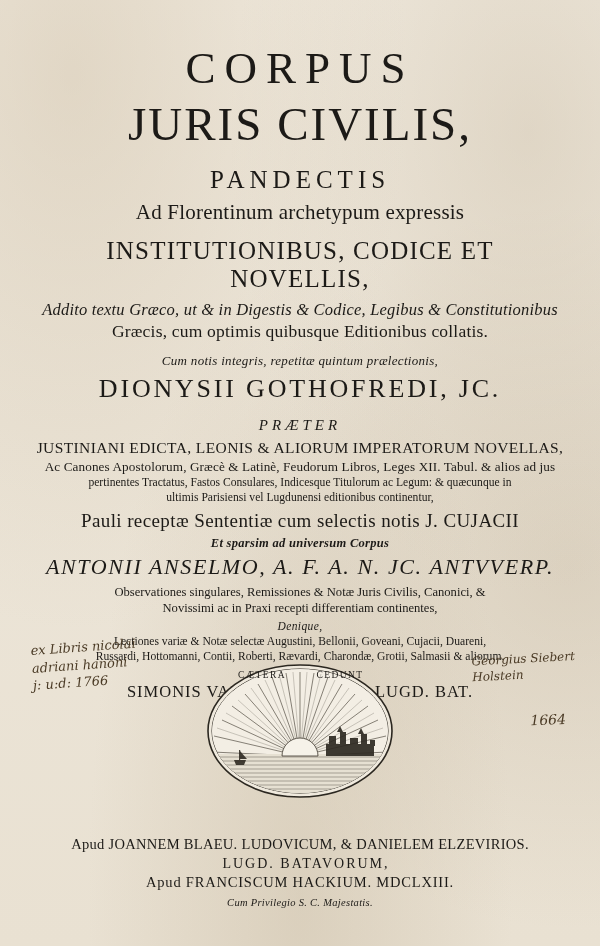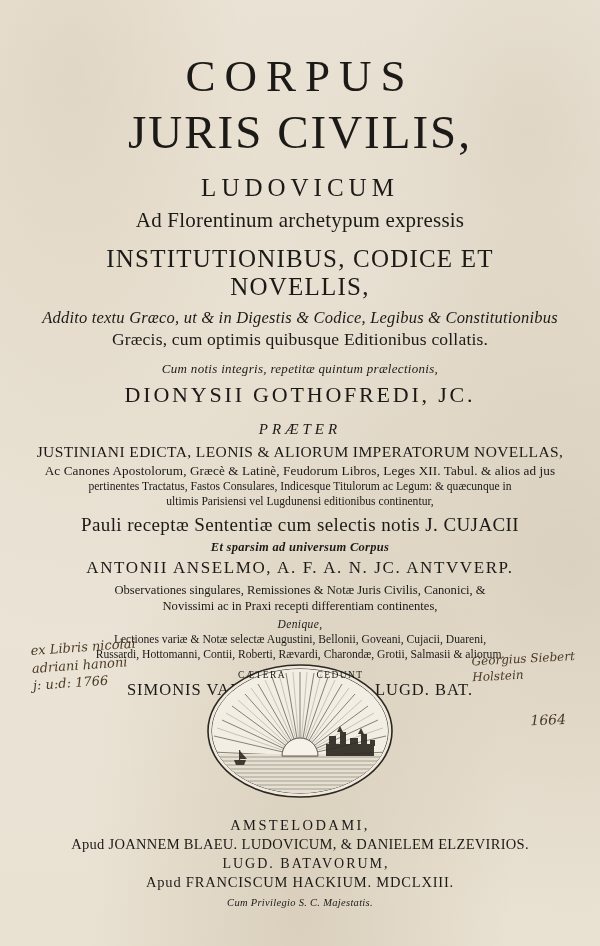--- a/index.html
+++ b/index.html
@@ -22,21 +22,21 @@
     background:
       radial-gradient(ellipse at 12% 8%, rgba(205,190,165,0.45) 0%, rgba(205,190,165,0) 45%),
       radial-gradient(ellipse at 88% 14%, rgba(198,184,160,0.40) 0%, rgba(198,184,160,0) 40%),
       radial-gradient(ellipse at 50% 95%, rgba(200,186,162,0.45) 0%, rgba(200,186,162,0) 50%),
       radial-gradient(ellipse at 95% 60%, rgba(190,175,150,0.35) 0%, rgba(190,175,150,0) 45%),
       linear-gradient(180deg, #f2ece1 0%, #ece5d8 45%, #e9e1d2 100%);
   }
   .page {
     position: absolute;
     inset: 0;
-    padding: 8px 34px;
+    padding: 0 34px;
     box-sizing: border-box;
     text-align: center;
   }
 
   
   .t-corpus {
     margin-top: 46px;
     font-size: 45px;
     letter-spacing: 9px;
     line-height: 1.0;
@@ -75,21 +75,21 @@
     letter-spacing: 0.2px;
   }
   .t-cumnotis {
     margin-top: 11px;
     font-size: 13px;
     font-style: italic;
     letter-spacing: 0.3px;
   }
   .t-dionysii {
     margin-top: 5px;
-    font-size: 22px;
+    font-size: 26px;
     letter-spacing: 2.8px;
     font-family: Liberation Serif, serif;
   }
   .t-praeter {
     margin-top: 13px;
     font-size: 15px;
     font-style: italic;
     letter-spacing: 4px;
   }
   .t-justiniani {
@@ -121,22 +121,23 @@
   }
   .t-sparsim {
     margin-top: 4px;
     font-size: 12.5px;
     font-style: italic;
     letter-spacing: 0.3px;
     font-weight: bold;
   }
   .t-antonii {
     margin-top: 3px;
-    font-size: 17px;
+    font-size: 22px;
     letter-spacing: 1.6px;
+    font-style: italic;
   }
   .t-observ {
     margin-top: 4px;
     font-size: 12.6px;
     line-height: 1.3;
     padding: 0 62px;
   }
   .t-denique {
     margin-top: 4px;
     font-size: 11.5px;
@@ -240,21 +241,21 @@
 </style>
 </head>
 <body>
 
 <div class="paper"></div>
 
 <div class="page">
 
   <div class="t-corpus">CORPUS</div>
   <div class="t-juris">JURIS CIVILIS,</div>
-  <div class="t-pandectis">LUDOVICUM</div>
+  <div class="t-pandectis">PANDECTIS</div>
   <div class="t-florentinum">Ad Florentinum archetypum expressis</div>
   <div class="t-instit">INSTITUTIONIBUS, CODICE ET NOVELLIS,</div>
   <div class="t-addito">Addito textu Græco, ut &amp; in Digestis &amp; Codice, Legibus &amp; Constitutionibus</div>
   <div class="t-graecis">Græcis, cum optimis quibusque Editionibus collatis.</div>
   <div class="t-cumnotis">Cum notis integris, repetitæ quintum prælectionis,</div>
   <div class="t-dionysii">DIONYSII GOTHOFREDI, JC.</div>
   <div class="t-praeter">PRÆTER</div>
   <div class="t-justiniani">JUSTINIANI EDICTA, LEONIS &amp; ALIORUM IMPERATORUM NOVELLAS,</div>
   <div class="t-canones">Ac Canones Apostolorum, Græcè &amp; Latinè, Feudorum Libros, Leges XII. Tabul. &amp; alios ad jus</div>
   <div class="t-pertinentes">pertinentes Tractatus, Fastos Consulares, Indicesque Titulorum ac Legum: &amp; quæcunque in ultimis Parisiensi vel Lugdunensi editionibus continentur,</div>
@@ -364,18 +365,17 @@
 </div>
 
 <div class="hand hand-left">ex Libris nicolai
 adriani hanoni
 j: u:d: 1766</div>
 <div class="hand hand-right">Georgius Siebert
 Holstein</div>
 <div class="hand hand-date">1664</div>
 
 <div class="imprint">
-  <div class="i-amstel">AMSTELODAMI,</div>
   <div class="i-apud1">Apud JOANNEM BLAEU. LUDOVICUM, &amp; DANIELEM ELZEVIRIOS.</div>
   <div class="i-lugd">LUGD. BATAVORUM,</div>
   <div class="i-apud2">Apud FRANCISCUM HACKIUM. MDCLXIII.</div>
   <div class="i-priv">Cum Privilegio S. C. Majestatis.</div>
 </div>
 
 </body></html>

